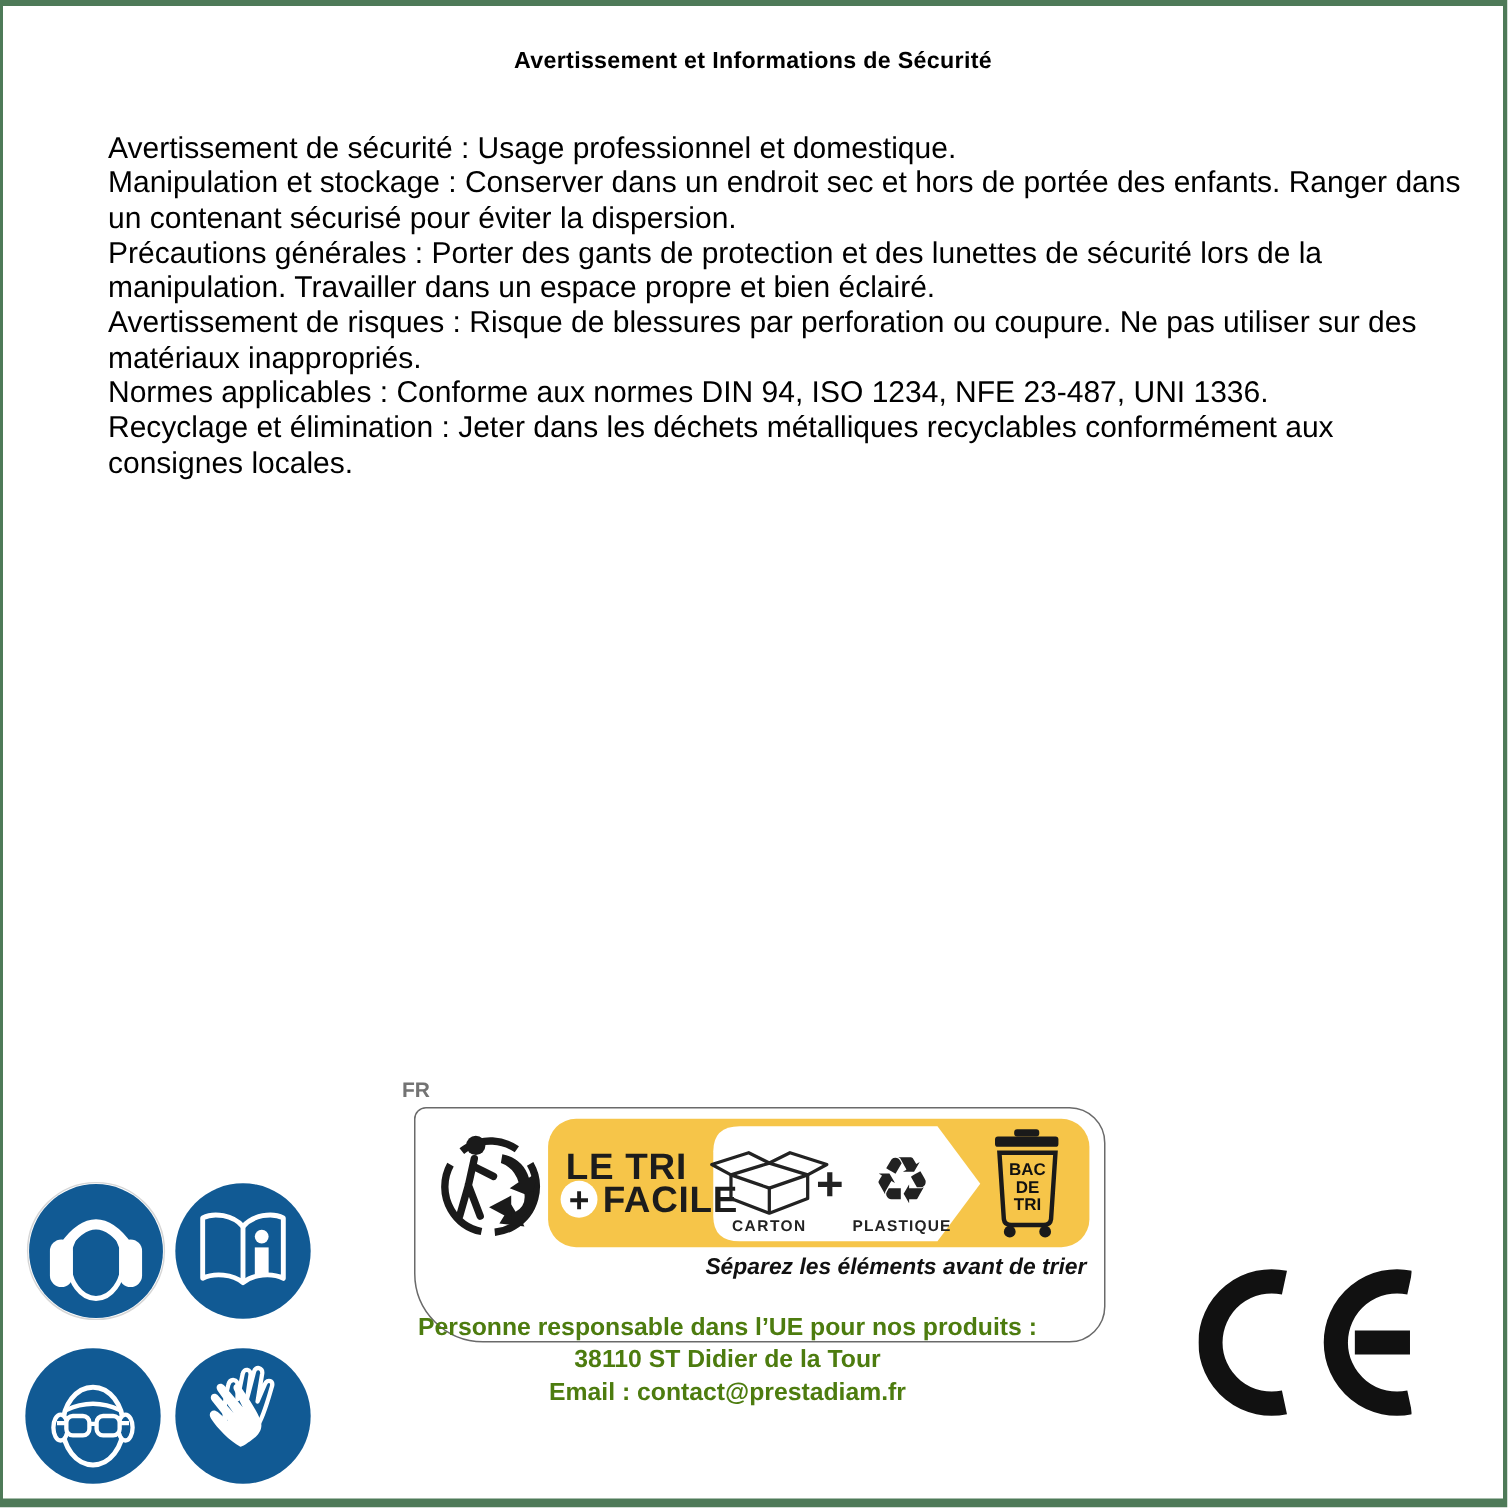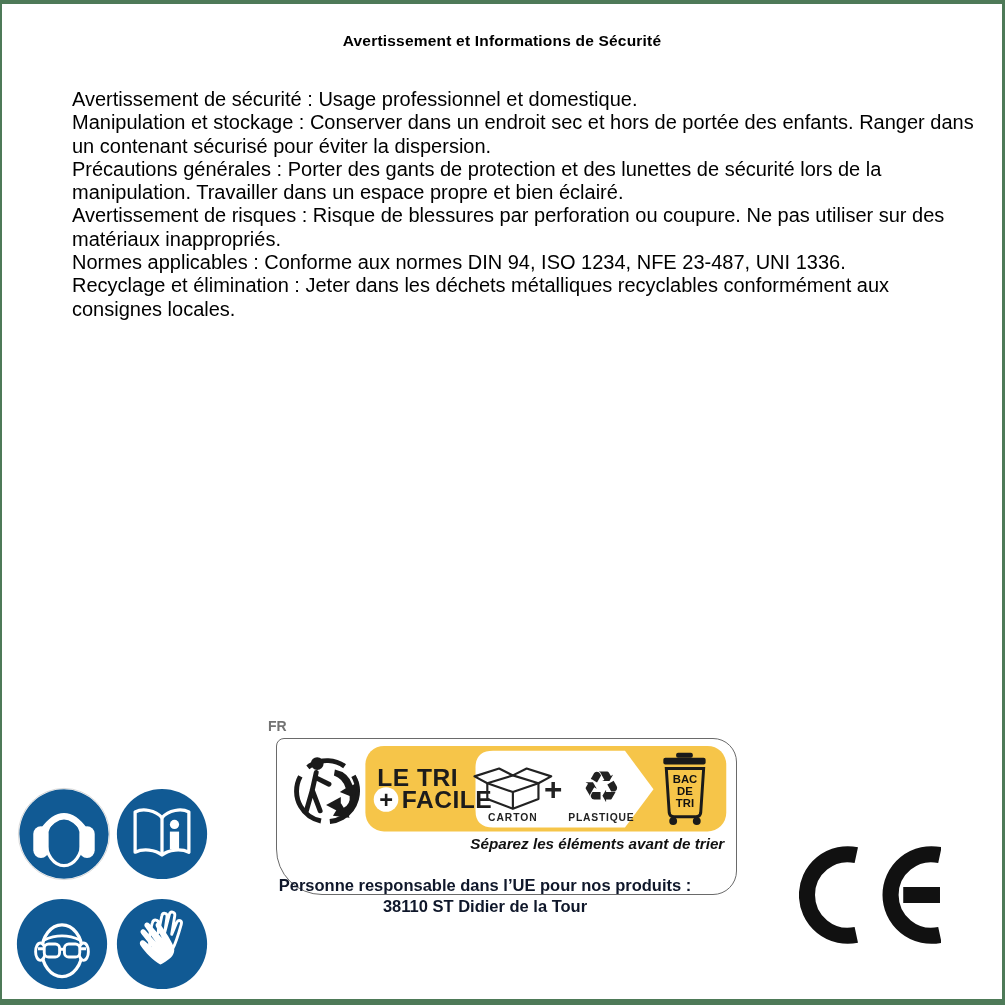--- a/index.html
+++ b/index.html
@@ -41,21 +41,21 @@
     background: #fff;
     border: 1.5px solid #6a6a6a;
     border-radius: 8px 24px 24px 46px;
     margin-left: 12px;
   }
   .infotri-box svg { display:block; width: 458px; height: 118px; }
   .infotri-box svg text { font-family: "Liberation Sans", sans-serif; }
   .address {
     position: absolute; left: 233px; top: 871px; width: 500px;
     text-align: center; font-size: 16.5px; font-weight: bold;
-    line-height: 21.3px; color: #0f172a;
+    line-height: 21.3px; color: #4d7c0f;
   }
   .ce-mark { position: absolute; left: 797px; top: 841px; width: 142px; height: 100px; }
   .ce-mark svg { display:block; width:100%; height:100%; }
 </style>
 </head>
 <body>
 
 <div class="page">
 
   <div class="title">Avertissement et Informations de Sécurité</div>
@@ -167,20 +167,21 @@
         <text x="412" y="69" font-size="11.5" font-weight="800" fill="#111" text-anchor="middle">TRI</text>
       </g>
 
       <text x="452" y="112" font-size="15.5" font-weight="bold" font-style="italic" fill="#111" text-anchor="end">Séparez les éléments avant de trier</text>
     </svg>
   </div>
 
   <div class="address">
     <div>Personne responsable dans l’UE pour nos produits :</div>
     <div>38110 ST Didier de la Tour</div>
+    <div>Email : contact@prestadiam.fr</div>
   </div>
 
   <div class="ce-mark">
     <svg viewBox="0 0 141 97">
       <path d="M56.9 8.9 A40.5 40.5 0 1 0 56.9 88.1" fill="none" stroke="#111" stroke-width="16"></path>
       <path d="M139.9 8.9 A40.5 40.5 0 1 0 139.9 88.1" fill="none" stroke="#111" stroke-width="16"></path>
       <path d="M103.5 48.5 H140" fill="none" stroke="#111" stroke-width="16"></path>
     </svg>
   </div>
 

